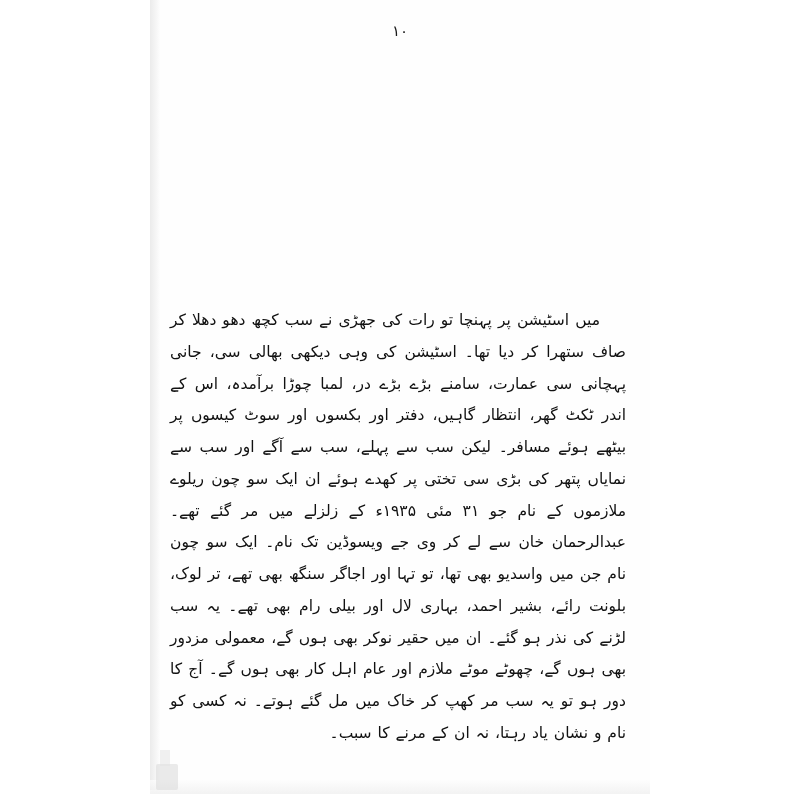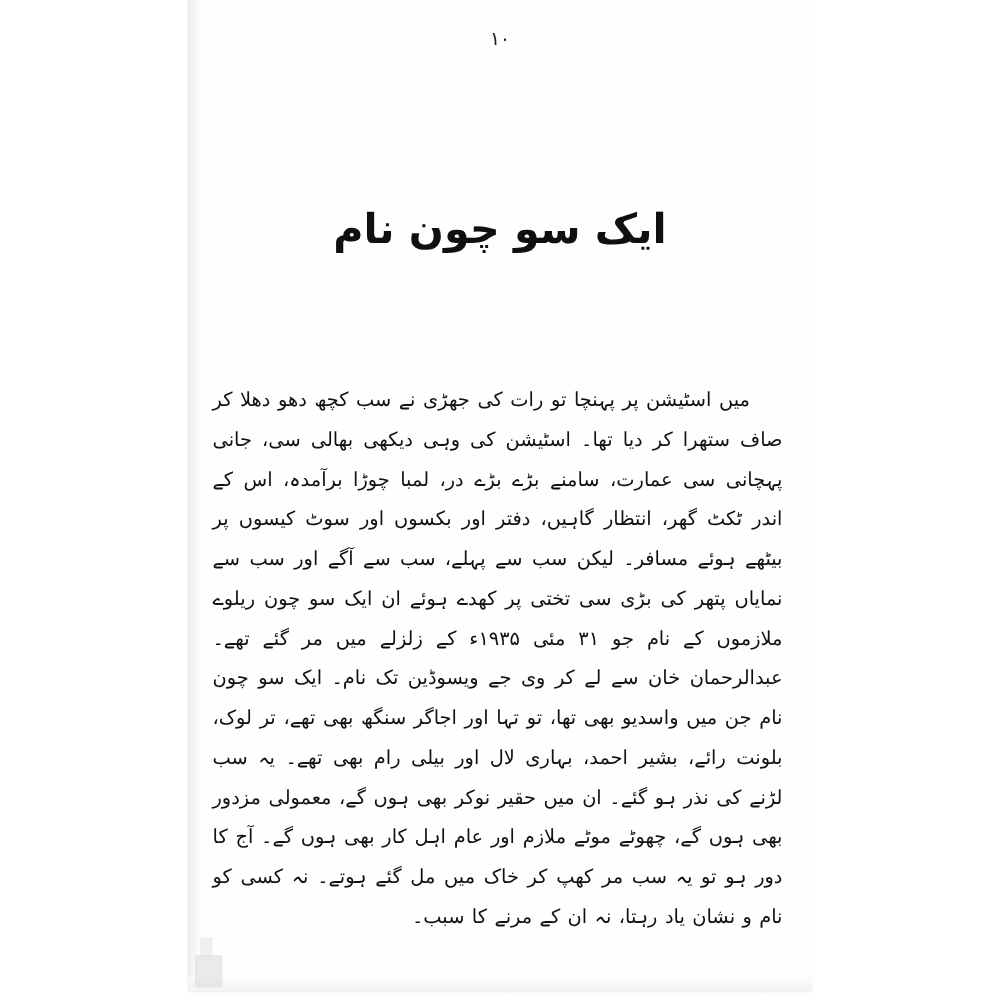--- a/index.html
+++ b/index.html
@@ -117,21 +117,20 @@
 <body>
 
 <div class="page">
 
   <div class="scan-area"></div>
   <div class="scan-edge-left"></div>
   <div class="scan-edge-bottom"></div>
 
   <div class="page-number">۱۰</div>
 
-  <div class="chapter-title">ایک سو چون نام</div>
 
   <div class="body-text">
     <p class="indented">میں اسٹیشن پر پہنچا تو رات کی جھڑی نے سب کچھ دھو دھلا کر صاف ستھرا کر دیا تھا۔ اسٹیشن کی وہی دیکھی بھالی سی، جانی پہچانی سی عمارت، سامنے بڑے بڑے در، لمبا چوڑا برآمدہ، اس کے اندر ٹکٹ گھر، انتظار گاہیں، دفتر اور بکسوں اور سوٹ کیسوں پر بیٹھے ہوئے مسافر۔ لیکن سب سے پہلے، سب سے آگے اور سب سے نمایاں پتھر کی بڑی سی تختی پر کھدے ہوئے ان ایک سو چون ریلوے ملازموں کے نام جو ۳۱ مئی ۱۹۳۵ء کے زلزلے میں مر گئے تھے۔ عبدالرحمان خان سے لے کر وی جے ویسوڈین تک نام۔ ایک سو چون نام جن میں واسدیو بھی تھا، تو تہا اور اجاگر سنگھ بھی تھے، تر لوک، بلونت رائے، بشیر احمد، بہاری لال اور بیلی رام بھی تھے۔ یہ سب لڑنے کی نذر ہو گئے۔ ان میں حقیر نوکر بھی ہوں گے، معمولی مزدور بھی ہوں گے، چھوٹے موٹے ملازم اور عام اہل کار بھی ہوں گے۔ آج کا دور ہو تو یہ سب مر کھپ کر خاک میں مل گئے ہوتے۔ نہ کسی کو نام و نشان یاد رہتا، نہ ان کے مرنے کا سبب۔</p>
 
   </div>
 
   <div class="smudge-bl"></div>
   <div class="smudge-bl2"></div>
 
 </div>

